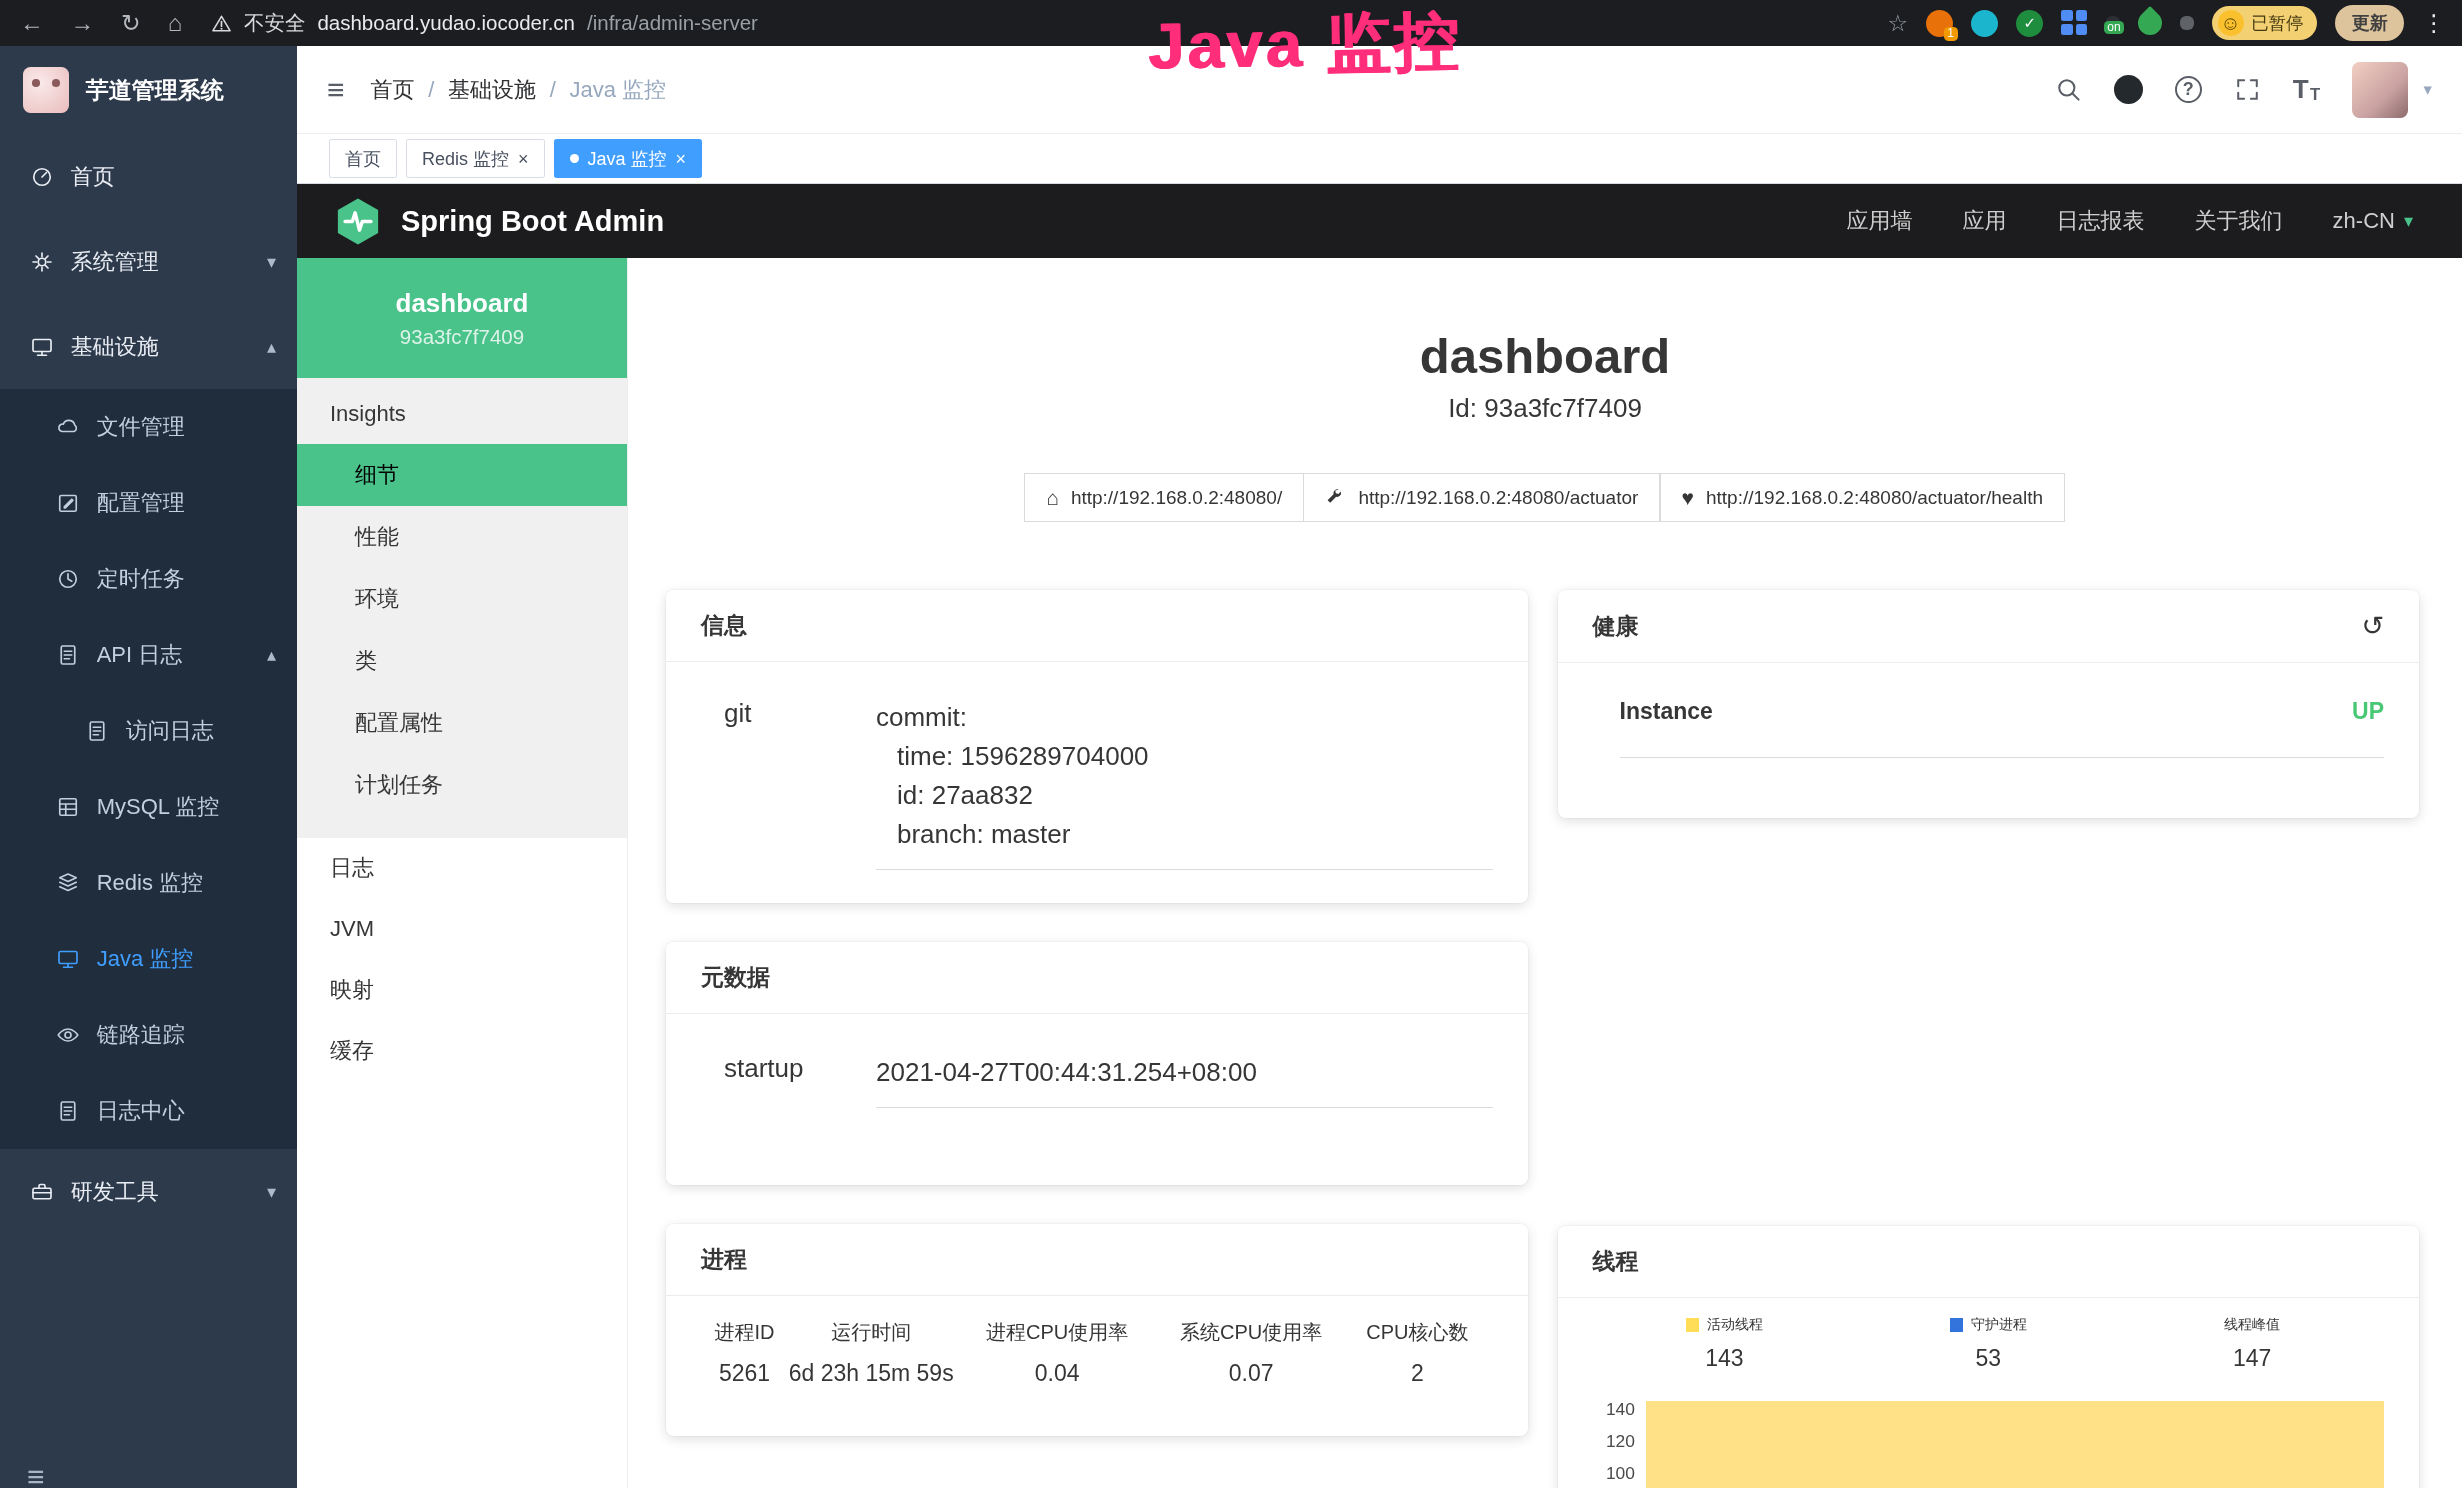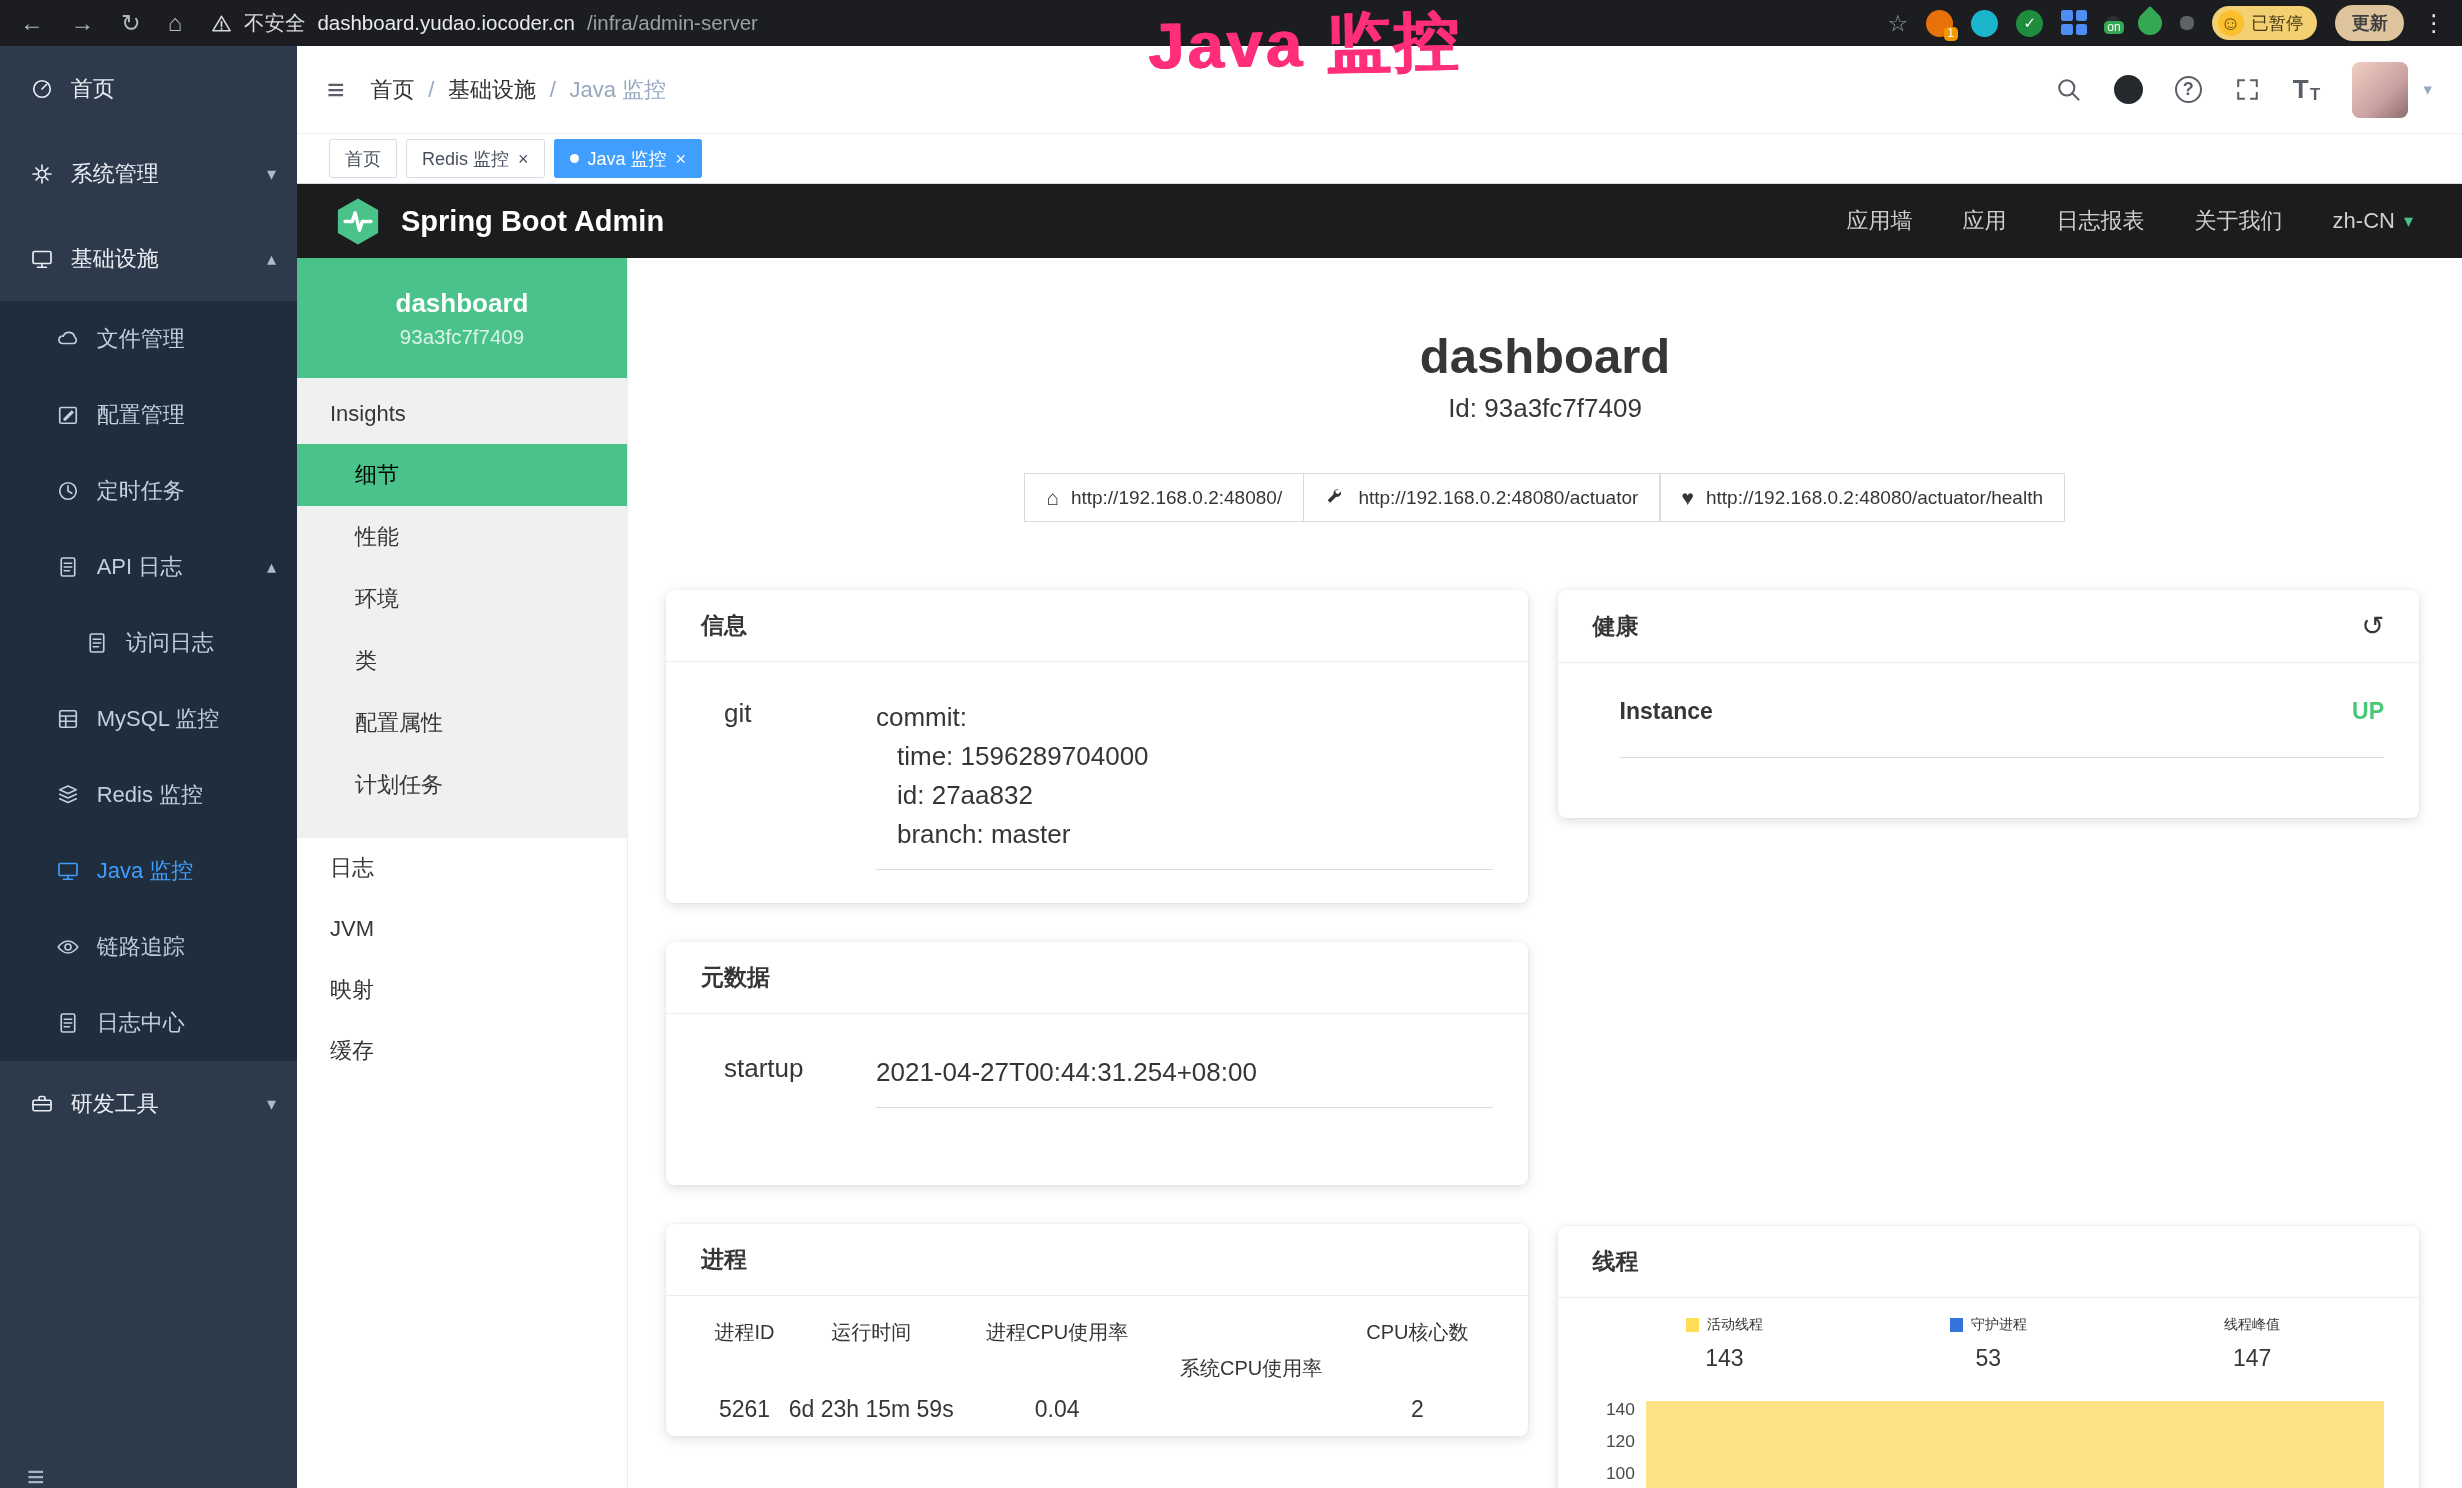--- a/index.html
+++ b/index.html
@@ -126,21 +126,21 @@
   .kv-val{flex:1;border-bottom:0.8px solid #dbdbdb;padding-bottom:15px;line-height:39px;}
   .kv-val .ind{padding-left:21px;}
   .meta-kv{padding-top:39px;}
 
   .health-row{display:flex;align-items:center;margin:35px 35px 0 62px;border-bottom:0.8px solid #dbdbdb;padding-bottom:32px;font-size:23px;color:#363636;}
   .health-row .hl{font-weight:600;}
   .health-row .up{margin-left:auto;color:#48c774;font-weight:700;}
 
   .proc-body{padding:23px 35px 0;}
   .proc-row{display:flex;text-align:center;}
-  .proc-row .c1{flex:11;} .proc-row .c2{flex:21;} .proc-row .c3{flex:26;} .proc-row .c4{flex:23;margin-top:36px;} .proc-row .c5{flex:19;}
+  .proc-row .c1{flex:11;} .proc-row .c2{flex:21;} .proc-row .c3{flex:26;} .proc-row .c4{flex:23;} .proc-row .c5{flex:19;}
   .proc-head{font-size:20px;color:#363636;}
   .proc-vals{font-size:23px;color:#363636;margin-top:13.7px;}
 
   .thr-body{padding:18px 35px 0;}
   .legend-row{display:flex;text-align:center;font-size:14px;color:#363636;}
   .legend-row .lg{flex:1;display:flex;align-items:center;justify-content:center;gap:7.6px;}
   .sq{width:13.7px;height:13.7px;display:inline-block;}
   .sq.yellow{background:#ffdd57;}
   .sq.blue{background:#3273dc;}
   .legend-vals{display:flex;text-align:center;font-size:23px;color:#363636;margin-top:10.6px;}
@@ -201,20 +201,24 @@
       <span class="update-pill">更新</span>
       <span class="bdots">⋮</span>
     </div>
   </div>
 
   <div class="annotation">Java 监控</div>
 
   <div class="app">
 
     <aside class="sidebar">
+      <div class="logo-row">
+        <div class="logo-img"></div>
+        <div class="brand">芋道管理系统</div>
+      </div>
       <nav class="menu">
         <div class="m-item">
           <svg class="ic" viewBox="0 0 32 32">
               <circle cx="16" cy="16" r="11"></circle>
               <path d="M16 16l6-6"></path>
             </svg>
           <span>首页</span>
         </div>
         <div class="m-item">
           <svg class="ic" viewBox="0 0 32 32">

